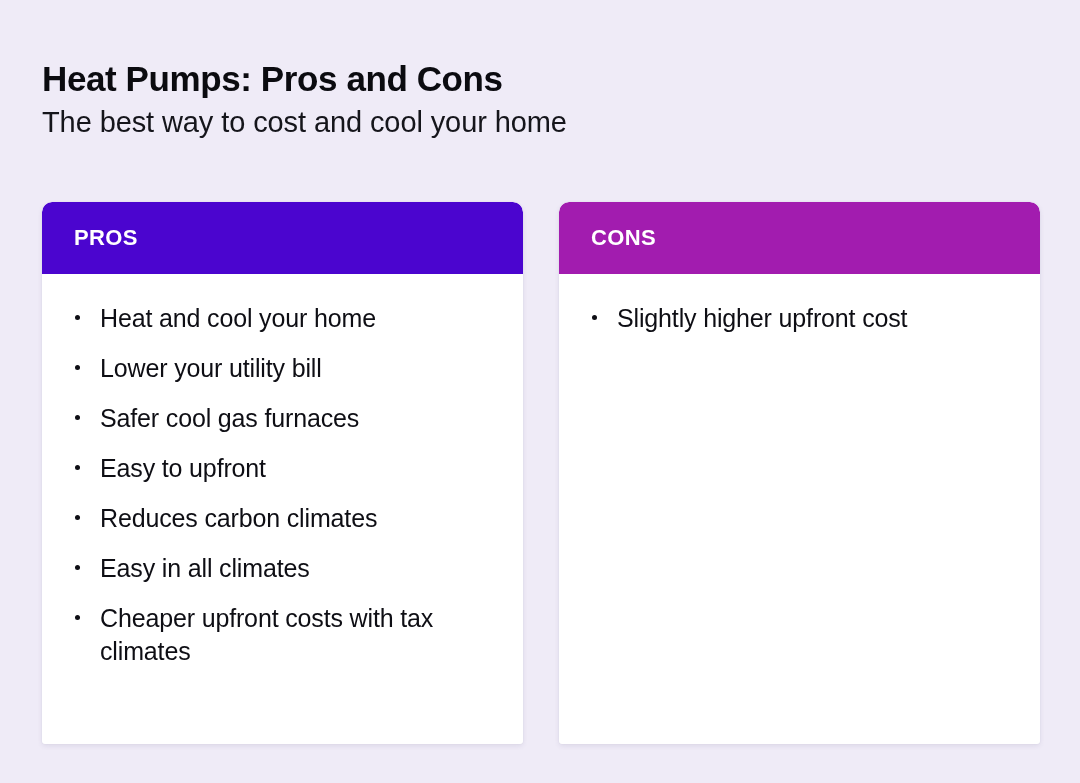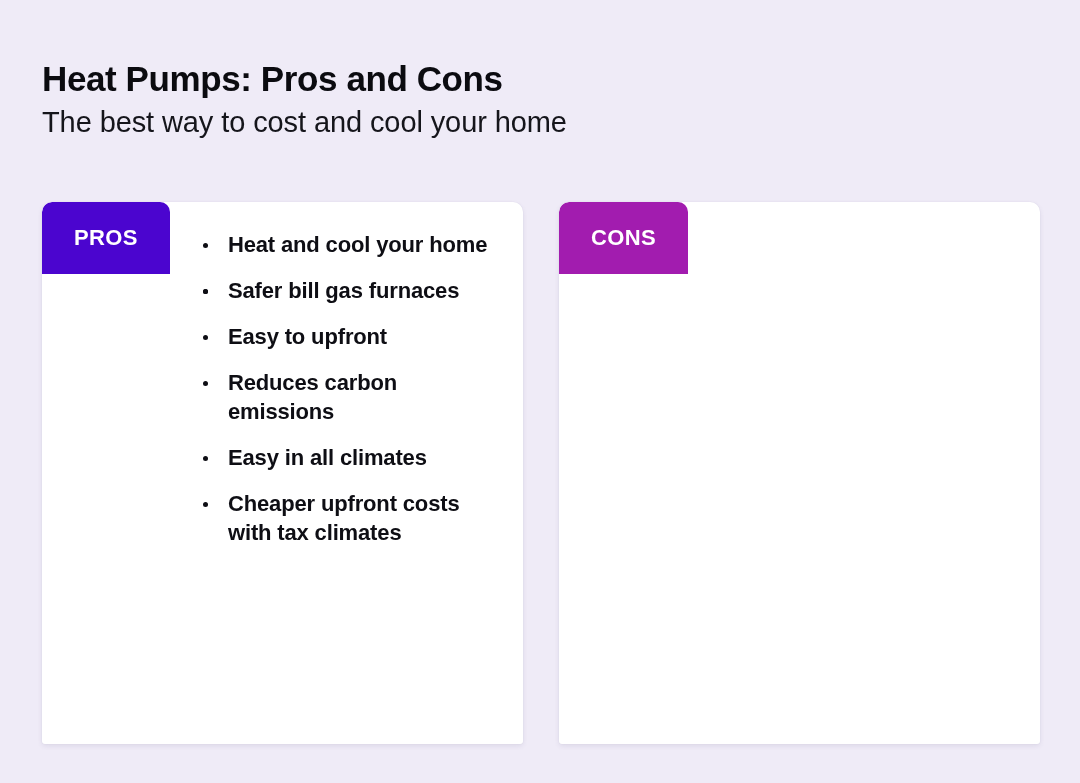--- a/index.html
+++ b/index.html
@@ -61,21 +61,21 @@
   }
 
   .card {
     position: relative;
     flex: 1 1 0;
     background: #ffffff;
     border-radius: 10px 10px 3px 3px;
     box-shadow: 0 2px 5px rgba(70, 60, 110, 0.10),
                 0 0 0 0.5px rgba(120, 110, 160, 0.05);
     display: flex;
-    flex-direction: row;
+    flex-direction: column;
     overflow: hidden;
   }
 
   .card-header {
     height: 72px;
     flex: 0 0 72px;
     display: flex;
     align-items: center;
     padding: 0 32px;
     box-sizing: border-box;
@@ -100,22 +100,22 @@
 
   .bullet-list {
     list-style: none;
     margin: 0;
     padding: 0;
   }
   .bullet-item {
     position: relative;
     padding-left: 32px;
     margin-bottom: 17px;
-    font-size: 22px;
-    font-weight: 700;
+    font-size: 25px;
+    font-weight: 400;
     line-height: 1.32;
     letter-spacing: -0.15px;
     color: #0e0e14;
   }
   .bullet-item:last-child {
     margin-bottom: 0;
   }
   .bullet-dot {
     position: absolute;
     left: 7px;
@@ -143,45 +143,54 @@
         <span class="card-header-title">PROS</span>
       </div>
       <div class="card-body">
         <ul class="bullet-list">
           <li class="bullet-item">
             <span class="bullet-dot"></span>
             <span>Heat and cool your home</span>
           </li>
           <li class="bullet-item">
             <span class="bullet-dot"></span>
+            <span>Lower your utility bill</span>
           </li>
           <li class="bullet-item">
             <span class="bullet-dot"></span>
-            <span>Safer bill gas furnaces</span>
+            <span>Safer cool gas furnaces</span>
           </li>
           <li class="bullet-item">
             <span class="bullet-dot"></span>
             <span>Easy to upfront</span>
           </li>
           <li class="bullet-item">
             <span class="bullet-dot"></span>
-            <span>Reduces carbon emissions</span>
+            <span>Reduces carbon climates</span>
           </li>
           <li class="bullet-item">
             <span class="bullet-dot"></span>
             <span>Easy in all climates</span>
           </li>
           <li class="bullet-item">
             <span class="bullet-dot"></span>
             <span>Cheaper upfront costs with tax climates</span>
           </li>
         </ul>
       </div>
     </section>
 
     <section class="card card--cons">
       <div class="card-header">
         <span class="card-header-title">CONS</span>
       </div>
+      <div class="card-body">
+        <ul class="bullet-list">
+          <li class="bullet-item">
+            <span class="bullet-dot"></span>
+            <span>Slightly higher upfront cost</span>
+          </li>
+        </ul>
+      </div>
     </section>
 
   </div>
 </div>
 
 </body></html>

